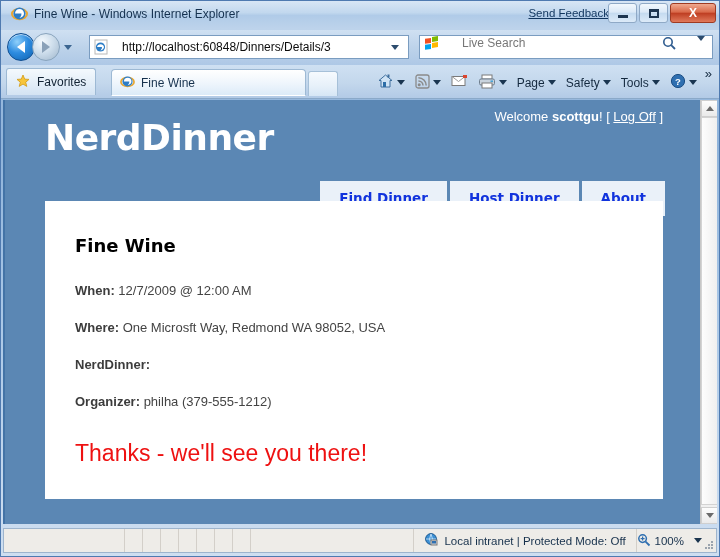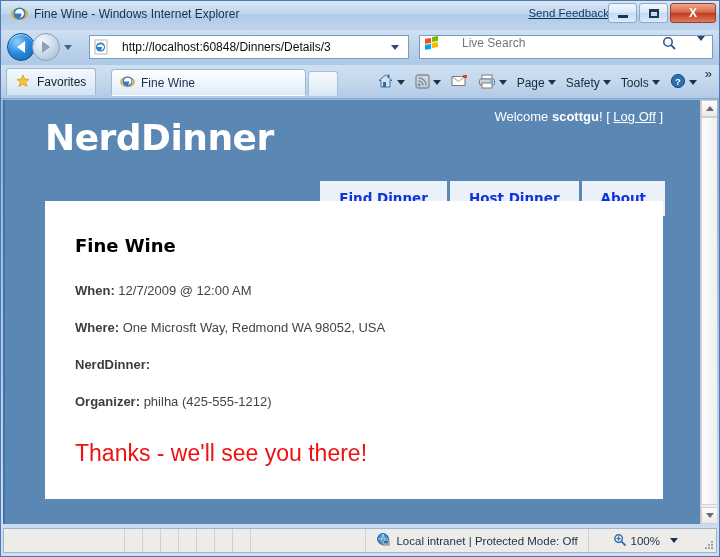--- a/index.html
+++ b/index.html
@@ -277,21 +277,21 @@
   #status-left { flex: 1; display: flex; height: 100%; align-items: center; }
   .st-sep { width: 1px; height: 100%; background: #d3cfc9; }
   .st-cell { height: 100%; }
   #status-zone {
     display: flex; align-items: center; gap: 5px;
     padding: 0 10px; white-space: nowrap;
     border-left: 1px solid #d3cfc9; height: 100%;
   }
   #status-zoom {
     display: flex; align-items: center; gap: 4px;
-    padding: 0 24px; white-space: nowrap;
+    padding: 0 0; white-space: nowrap;
     border-left: 1px solid #d3cfc9; height: 100%; cursor: pointer;
   }
   .zcar {
     width:0;height:0;border-left:4px solid transparent;border-right:4px solid transparent;
     border-top:5px solid #1b354f; margin-left:6px;
   }
   #resize-grip {
     width: 14px; height: 100%; position: relative;
   }
 </style>
@@ -491,21 +491,21 @@
           <span>One Microsft Way, Redmond WA 98052, USA</span>
         </div>
 
         <div class="field-row">
           <span class="lbl">NerdDinner:</span>
           <span></span>
         </div>
 
         <div class="field-row">
           <span class="lbl">Organizer:</span>
-          <span>philha (425-555-1212)</span>
+          <span>philha (379-555-1212)</span>
         </div>
 
         <div id="thanks">Thanks - we'll see you there!</div>
       </div>
     </div>
 
     <div id="pg-scroll">
       <div class="sb-btn">
           <i class="sb-up"></i>
         </div>

